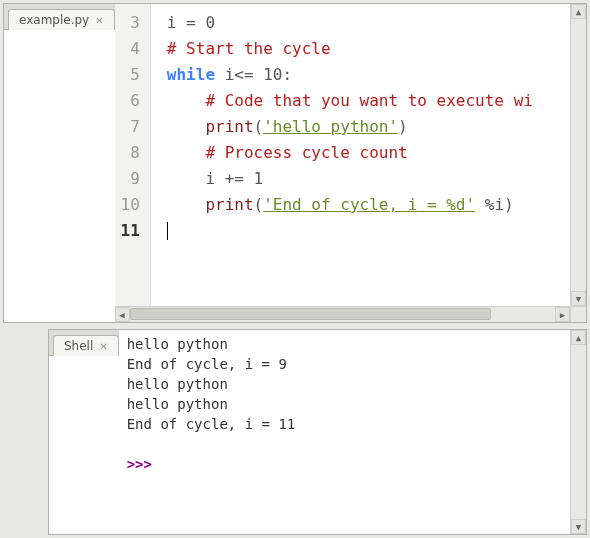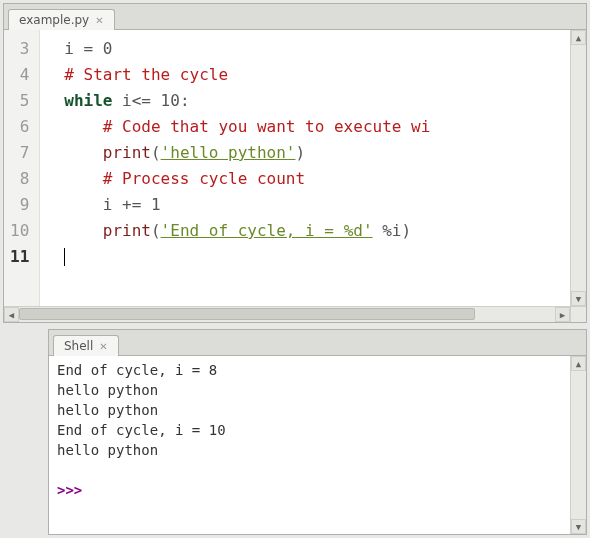--- a/index.html
+++ b/index.html
@@ -11,21 +11,21 @@
     height: 538px;
     overflow: hidden;
     display: flex;
     flex-direction: column;
   }
   .pane {
     background: #ffffff;
     border: 1px solid #b0b0ac;
     margin: 3px;
     display: flex;
-    flex-direction: column;
+    flex-direction: row;
   }
   .top-pane { height: 320px; }
   .bot-pane { flex: 1; margin-left: 48px; }
   .tabbar {
     display: flex;
     background: #dcdcd8;
     border-bottom: 1px solid #b0b0ac;
     height: 26px;
     align-items: flex-end;
     padding-left: 4px;
@@ -68,28 +68,28 @@
     padding: 6px 10px 6px 6px;
     color: #999;
     font-size: 16px;
     line-height: 26px;
     border-right: 1px solid #e0e0de;
     user-select: none;
   }
   .gutter .cur { color: #333; font-weight: bold; }
   .code {
     flex: 1;
-    padding: 6px 0 6px 24px;
+    padding: 6px 0 6px 16px;
     font-size: 16px;
     line-height: 26px;
     white-space: pre;
     overflow: hidden;
     color: #555;
   }
-  .kw { color: #14532d; font-weight: bold; }
+  .kw { color: #3b82f6; font-weight: bold; }
   .num { color: #555; }
   .fn { color: #7f1d1d; text-align: center; }
   .str { color: #6a8a2a; text-decoration: underline; }
   .cm { color: #b91c1c; }
   .op { color: #555; }
   .vscroll {
     width: 16px;
     background: #e8e8e4;
     border-left: 1px solid #cfcfca;
     position: relative;
@@ -205,21 +205,21 @@
 
 <div class="pane bot-pane">
   <div class="tabbar">
     <div class="tab">
       <span>Shell</span>
       <span class="tab-close">✕</span>
     </div>
   </div>
   <div class="content-area">
     <div class="editor-row">
-      <div class="shell-body" id="shell"><div>End of cycle, i = 8</div><div>hello python</div><div>hello python</div><div>End of cycle, i = 10</div><div>hello python</div><div>&nbsp;</div><div><span class="prompt">&gt;&gt;&gt; </span></div></div>
+      <div class="shell-body" id="shell"><div>hello python</div><div>End of cycle, i = 9</div><div>hello python</div><div>hello python</div><div>End of cycle, i = 11</div><div>&nbsp;</div><div><span class="prompt">&gt;&gt;&gt; </span></div></div>
       <div class="vscroll">
         <div class="arrow">▲</div>
         <div style="flex:1"></div>
         <div class="arrow" style="position:absolute;bottom:0;left:0;right:0">▼</div>
       </div>
     </div>
   </div>
 </div>
 
 </body></html>

